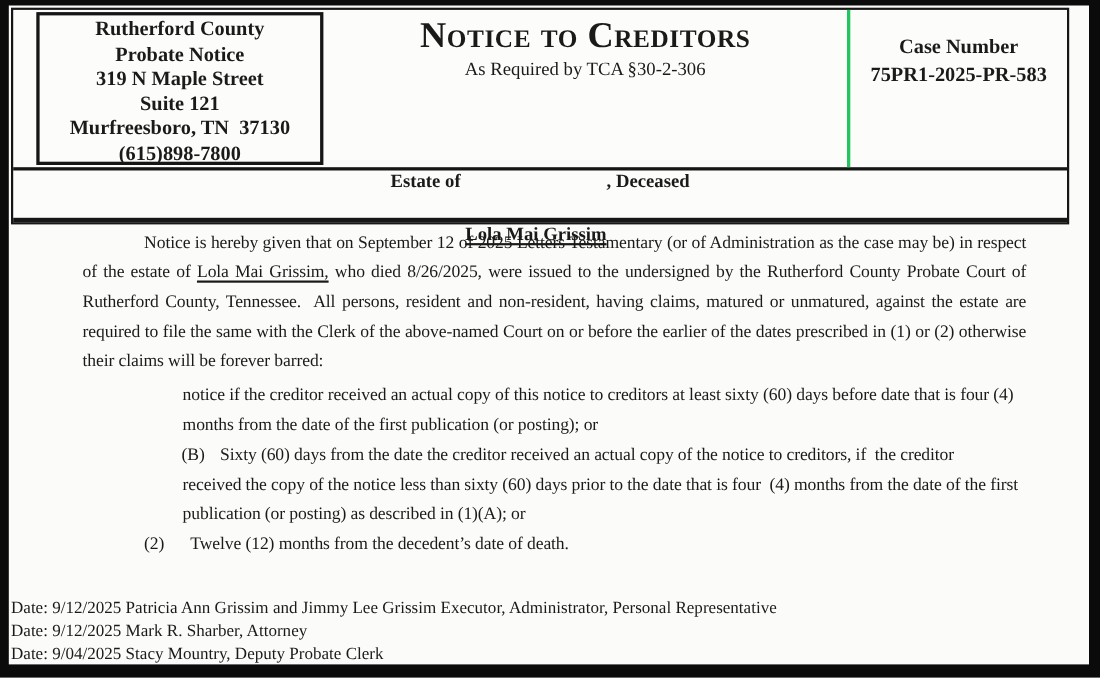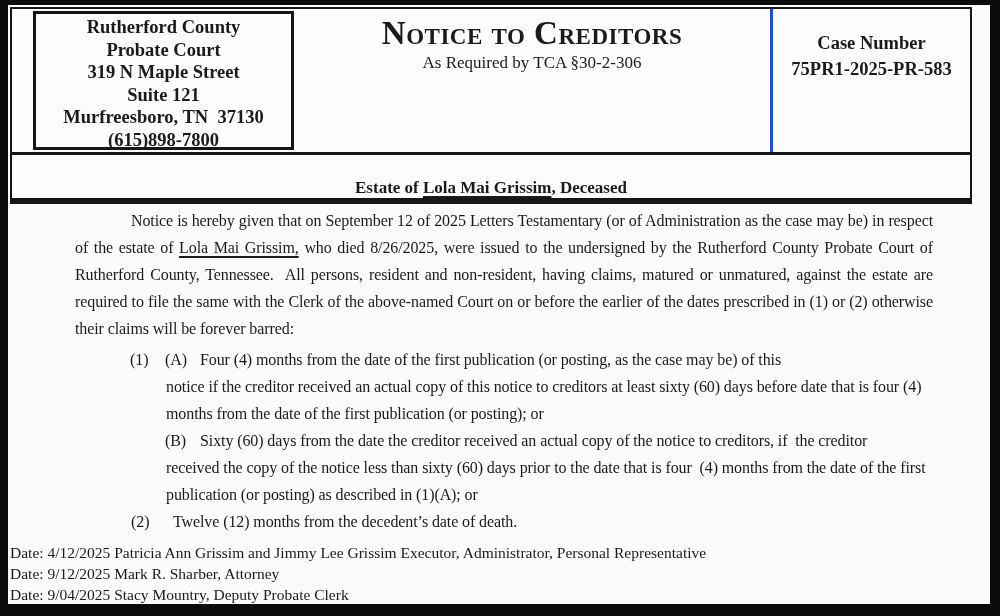--- a/index.html
+++ b/index.html
@@ -35,26 +35,26 @@
     flex:1;text-align:center;padding-top:5px;
   }
   .doc-title{
     font-weight:bold;font-size:33px;line-height:38px;
     font-variant:small-caps;letter-spacing:.5px;text-align:center;
   }
   .doc-subtitle{
     font-weight:normal;font-size:17px;margin-top:1px;
   }
   .case-cell{
-    width:200px;box-sizing:border-box;border-left:3px solid #1d4ed8;
+    width:200px;box-sizing:border-box;border-left:3px solid #22c55e;
     text-align:center;padding-top:21px;
     font-weight:bold;font-size:18.5px;line-height:26px;
   }
   .estate-row{
-    height:43px;display:flex;align-items:flex-end;justify-content:center;
+    height:43px;display:flex;align-items:flex-start;justify-content:center;
     font-weight:bold;font-size:17px;
     border-bottom:4px solid #161616;box-sizing:content-box;
   }
   .u-name{
     text-decoration:underline;
     text-decoration-thickness:1.5px;
     text-underline-offset:3px;
     margin-top:48px;
   }
   
@@ -82,21 +82,21 @@
 <body>
 
 <div class="paper">
 
   <div class="header-table">
     <div class="header-row">
 
       <div class="court-cell">
         <div class="court-box">
           <div>Rutherford County</div>
-          <div>Probate Court</div>
+          <div>Probate Notice</div>
           <div>319 N Maple Street</div>
           <div>Suite 121</div>
           <div>Murfreesboro, TN&nbsp; 37130</div>
           <div>(615)898-7800</div>
         </div>
       </div>
 
       <div class="title-cell">
         <div class="doc-title">Notice to Creditors</div>
         <div class="doc-subtitle">As Required by TCA §30-2-306</div>
@@ -115,38 +115,35 @@
         <span>, Deceased</span>
     </div>
   </div>
 
   <div class="body-region">
 
     <p class="main-para"><span>Notice is hereby given that on September 12 of 2025 Letters Testamentary (or of Administration as the case may be) in respect of the estate of </span><span class="u-name">Lola Mai Grissim,</span><span> who died 8/26/2025, were issued to the undersigned by the Rutherford County Probate Court of Rutherford County, Tennessee.&nbsp; All persons, resident and non-resident, having claims, matured or unmatured, against the estate are required to file the same with the Clerk of the above-named Court on or before the earlier of the dates prescribed in (1) or (2) otherwise their claims will be forever barred:</span></p>
 
     <div class="cond-list">
 
-      <div class="line">
-        <span class="m1">(1)</span><span class="m2">(A)</span><span>Four (4) months from the date of the first publication (or posting, as the case may be) of this</span>
-      </div>
       <div class="line cont">notice if the creditor received an actual copy of this notice to creditors at least sixty (60) days before date that is four (4)</div>
       <div class="line cont">months from the date of the first publication (or posting); or</div>
 
       <div class="line">
         <span class="b-indent">(B)</span><span>Sixty (60) days from the date the creditor received an actual copy of the notice to creditors, if&nbsp; the creditor</span>
       </div>
       <div class="line cont">received the copy of the notice less than sixty (60) days prior to the date that is four&nbsp; (4) months from the date of the first</div>
       <div class="line cont">publication (or posting) as described in (1)(A); or</div>
 
       <div class="line">
         <span class="m-two">(2)</span><span>Twelve (12) months from the decedent’s date of death.</span>
       </div>
 
     </div>
   </div>
 
   <div class="signatures">
-    <div>Date: 4/12/2025 Patricia Ann Grissim and Jimmy Lee Grissim Executor, Administrator, Personal Representative</div>
+    <div>Date: 9/12/2025 Patricia Ann Grissim and Jimmy Lee Grissim Executor, Administrator, Personal Representative</div>
     <div>Date: 9/12/2025 Mark R. Sharber, Attorney</div>
     <div>Date: 9/04/2025 Stacy Mountry, Deputy Probate Clerk</div>
   </div>
 
 </div>
 
 </body></html>

